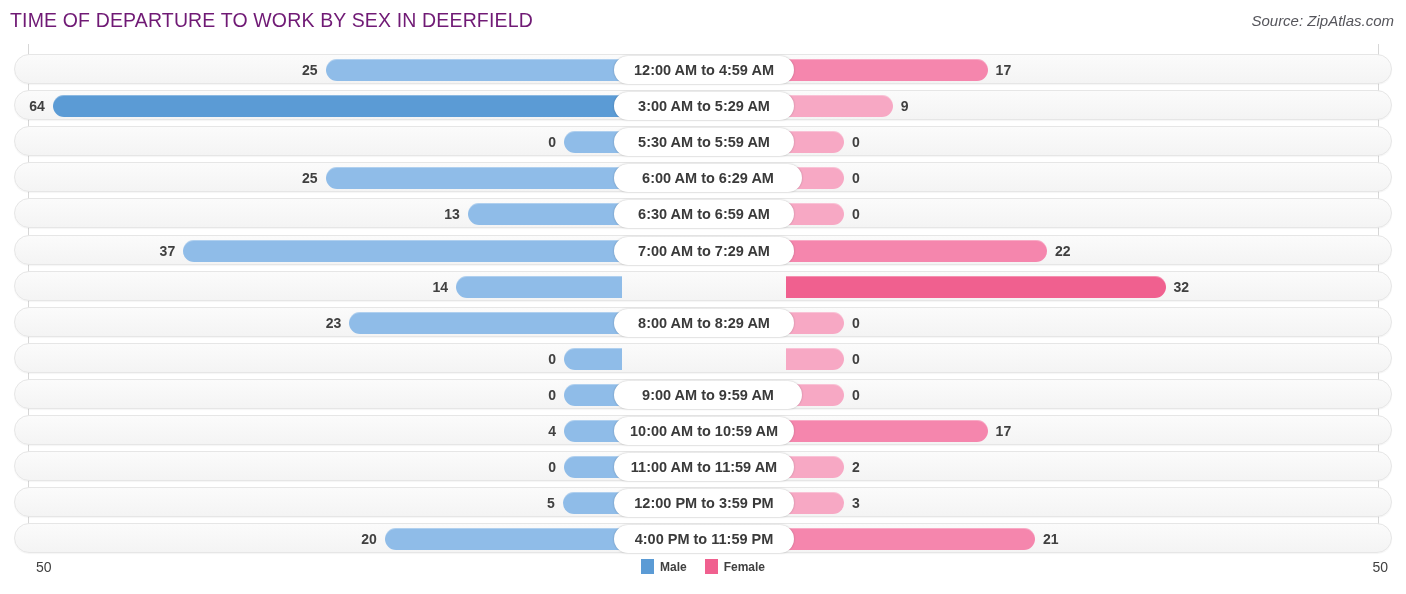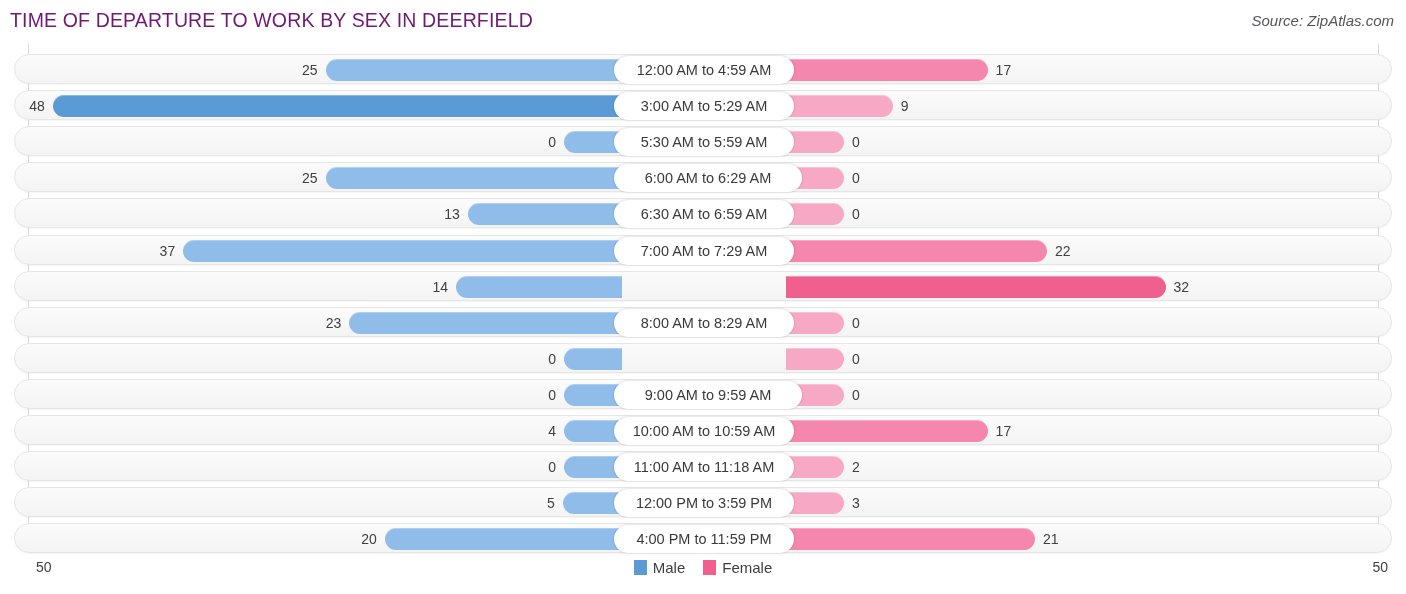--- a/index.html
+++ b/index.html
@@ -63,20 +63,21 @@
   .row {
     position: absolute;
     left: 14px;
     width: 1378px;
     height: 30px;
     box-sizing: border-box;
     border: 1px solid #e6e6e6;
     border-radius: 15px;
     background: linear-gradient(#fbfbfb, #f4f4f4);
     box-shadow: 0 1px 1px rgba(0,0,0,0.045);
+    font-weight: bold;
   }
 
   .bar {
     position: absolute;
     top: 4px;
     height: 22px;
   }
   .bar-male {
     border-radius: 11px 0 0 11px;
     box-shadow: inset 0 1px 0 rgba(255,255,255,0.30);
@@ -152,23 +153,24 @@
   }
   .legend-swatch {
     display: inline-block;
     width: 13px;
     height: 15px;
     vertical-align: middle;
     margin-right: 6px;
   }
   .legend-text {
     display: inline-block;
-    font-size: 15px;
+    font-size: 12px;
     color: #404040;
     vertical-align: middle;
+    font-weight: bold;
   }
 </style>
 </head>
 <body>
 
 <div id="header">
   <div id="chart-title">TIME OF DEPARTURE TO WORK BY SEX IN DEERFIELD</div>
   <div id="source-label">Source: ZipAtlas.com</div>
 </div>
 
@@ -179,21 +181,21 @@
       <div class="row" style="top: 10px;">
         <div class="bar bar-male" style="left: 310.5px; width: 296.5px; background: rgb(143, 188, 232);"></div>
         <div class="bar bar-female" style="left: 771px; width: 201.62px; background: rgb(245, 134, 173);"></div>
         <div class="val val-out-left" style="left: 258.5px; width: 44px;">25</div>
         <div class="val val-out-right" style="left: 980.62px; width: 44px;">17</div>
         <div class="center-pill" style="left: 599px; width: 180px;">12:00 AM to 4:59 AM</div>
       </div>
       <div class="row" style="top: 46.1px;">
         <div class="bar bar-male" style="left: 37.72px; width: 569.28px; background: rgb(91, 155, 213);"></div>
         <div class="bar bar-female" style="left: 771px; width: 106.74px; background: rgb(247, 168, 196);"></div>
-        <div class="val val-out-left" style="left: -14.28px; width: 44px;">48</div>
+        <div class="val val-out-left" style="left: -14.28px; width: 44px;">64</div>
         <div class="val val-out-right" style="left: 885.74px; width: 44px;">9</div>
         <div class="center-pill" style="left: 599px; width: 180px;">3:00 AM to 5:29 AM</div>
       </div>
       <div class="row" style="top: 82.2px;">
         <div class="bar bar-male" style="left: 549px; width: 58px; background: rgb(143, 188, 232);"></div>
         <div class="bar bar-female" style="left: 771px; width: 58px; background: rgb(247, 168, 196);"></div>
         <div class="val val-out-left" style="left: 497px; width: 44px;">0</div>
         <div class="val val-out-right" style="left: 837px; width: 44px;">0</div>
         <div class="center-pill" style="left: 599px; width: 180px;">5:30 AM to 5:59 AM</div>
       </div>
@@ -249,21 +251,21 @@
         <div class="bar bar-female" style="left: 771px; width: 201.62px; background: rgb(245, 134, 173);"></div>
         <div class="val val-out-left" style="left: 497px; width: 44px;">4</div>
         <div class="val val-out-right" style="left: 980.62px; width: 44px;">17</div>
         <div class="center-pill" style="left: 599px; width: 180px;">10:00 AM to 10:59 AM</div>
       </div>
       <div class="row" style="top: 407.1px;">
         <div class="bar bar-male" style="left: 549px; width: 58px; background: rgb(143, 188, 232);"></div>
         <div class="bar bar-female" style="left: 771px; width: 58px; background: rgb(247, 168, 196);"></div>
         <div class="val val-out-left" style="left: 497px; width: 44px;">0</div>
         <div class="val val-out-right" style="left: 837px; width: 44px;">2</div>
-        <div class="center-pill" style="left: 599px; width: 180px;">11:00 AM to 11:18 AM</div>
+        <div class="center-pill" style="left: 599px; width: 180px;">11:00 AM to 11:59 AM</div>
       </div>
       <div class="row" style="top: 443.2px;">
         <div class="bar bar-male" style="left: 547.7px; width: 59.3px; background: rgb(143, 188, 232);"></div>
         <div class="bar bar-female" style="left: 771px; width: 58px; background: rgb(247, 168, 196);"></div>
         <div class="val val-out-left" style="left: 495.7px; width: 44px;">5</div>
         <div class="val val-out-right" style="left: 837px; width: 44px;">3</div>
         <div class="center-pill" style="left: 599px; width: 180px;">12:00 PM to 3:59 PM</div>
       </div>
       <div class="row" style="top: 479.3px;">
         <div class="bar bar-male" style="left: 369.8px; width: 237.2px; background: rgb(143, 188, 232);"></div>

